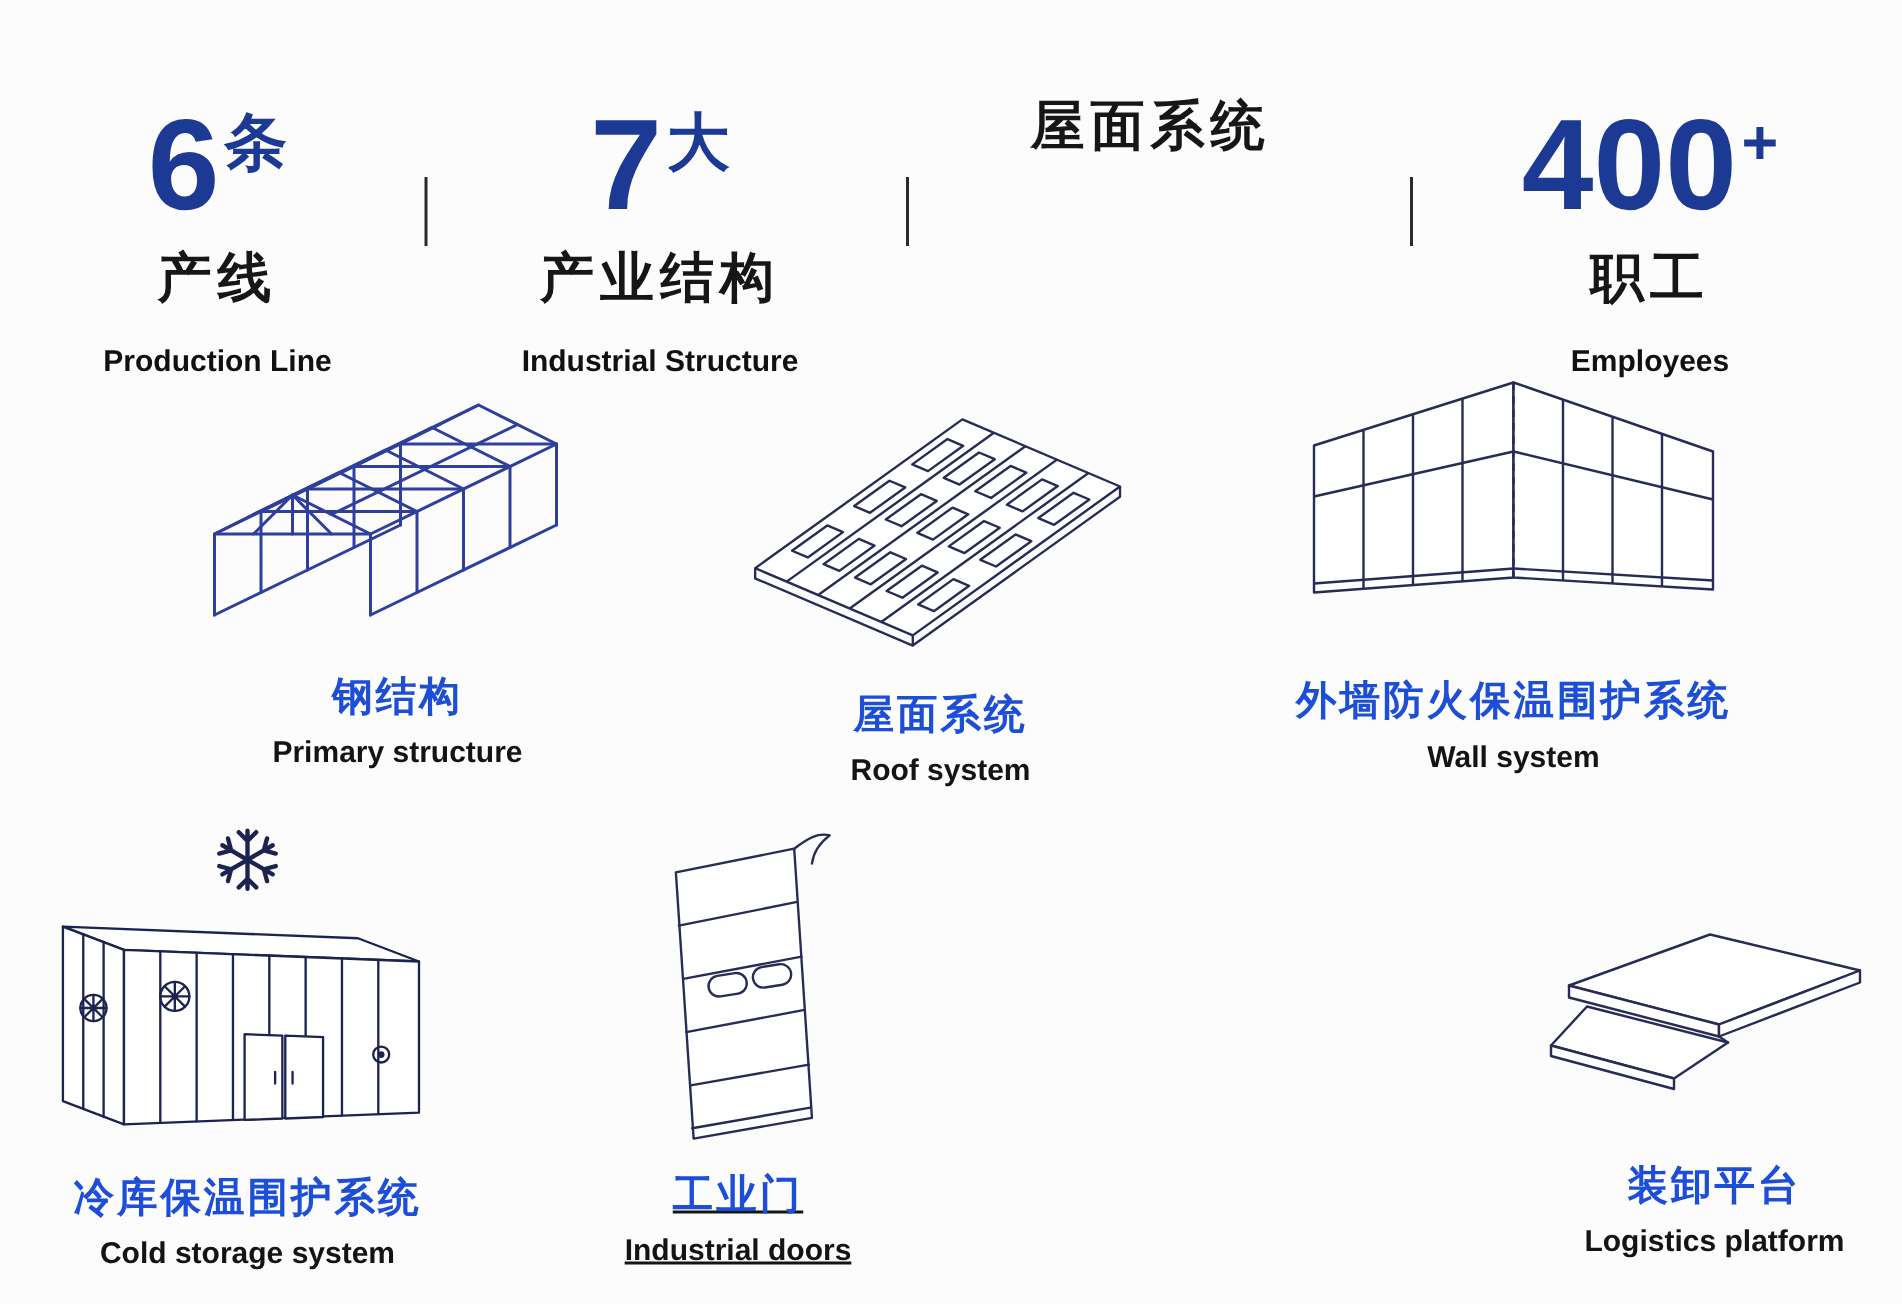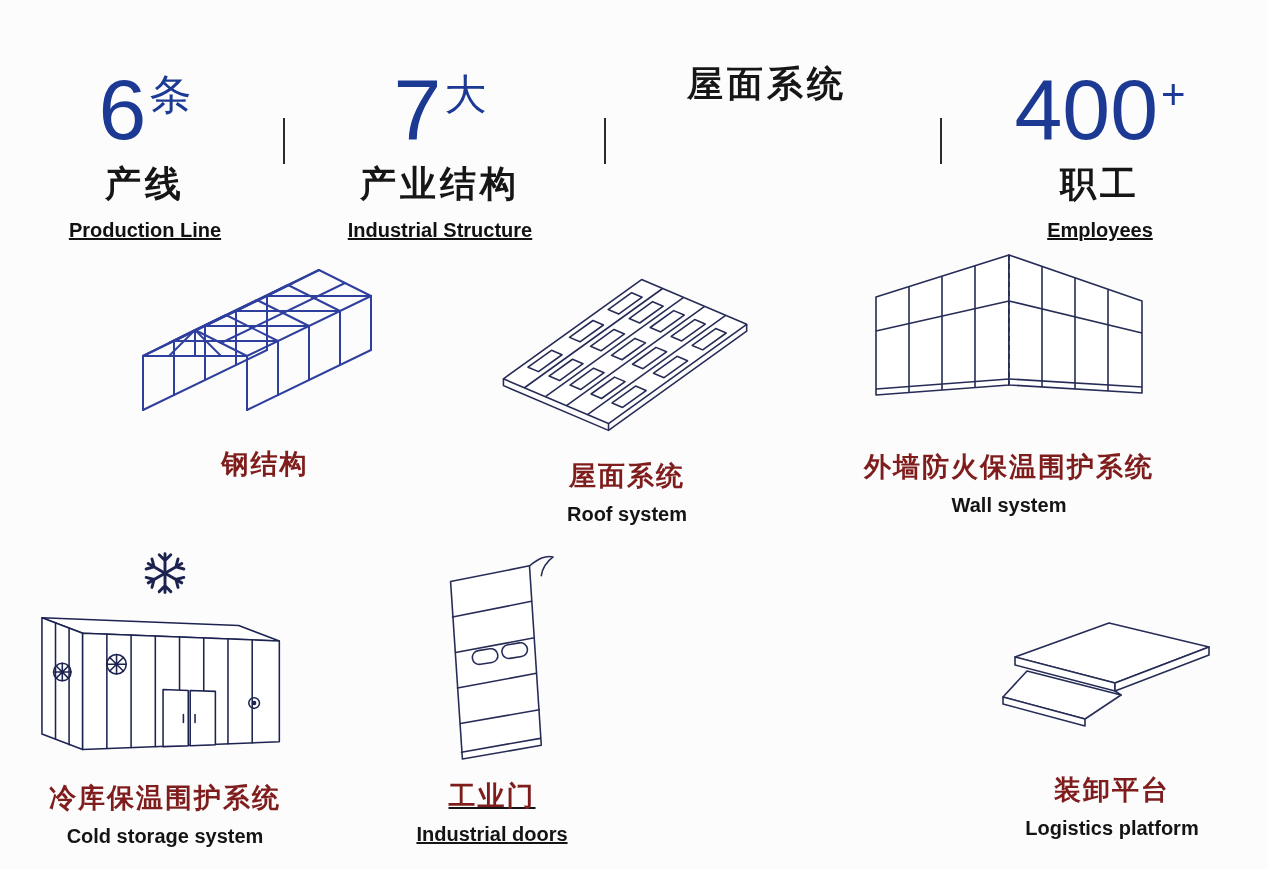--- a/index.html
+++ b/index.html
@@ -7,30 +7,30 @@
   body {
     background:#fcfcfc;
     font-family:"Liberation Sans","DejaVu Sans",sans-serif;
     color:#151515;
     overflow:hidden;
   }
   .page { position:relative; width:1268px; height:869px; }
 
   
   .stat { position:absolute; top:52px; width:280px; text-align:center; }
-  .stat .num { font-weight:normal; color:#1c3a94; font-size:86px; line-height:86px; white-space:nowrap; }
+  .stat .num { font-weight:bold; color:#1c3a94; font-size:86px; line-height:86px; white-space:nowrap; }
   .stat .unit { font-size:42px; vertical-align:30px; margin-left:3px; }
   .stat .zh { font-size:36px; font-weight:600; margin-top:8px; letter-spacing:4px; color:#161616; white-space:nowrap; }
-  .stat .en { font-size:20px; font-weight:bold; margin-top:10px; color:#111; white-space:nowrap;text-decoration:underline; }
+  .stat .en { font-size:20px; font-weight:bold; margin-top:20px; color:#111; white-space:nowrap; }
   .vdiv { position:absolute; top:118px; width:2px; height:46px; background:#2b2b2b; }
 
   
   .card { position:absolute; text-align:center; }
   .card svg { display:block; margin:0 auto; }
-  .card .zh { font-size:27px; font-weight:600; letter-spacing:2px; margin-top:14px; color:#7f1d1d; white-space:nowrap; }
+  .card .zh { font-size:27px; font-weight:600; letter-spacing:2px; margin-top:14px; color:#1d4ed8; white-space:nowrap; }
   .card .en { font-size:20px; font-weight:600; margin-top:9px; color:#141414; white-space:nowrap; }
   .iso, .iso * { vector-effect:non-scaling-stroke; }
 </style>
 </head>
 <body>
 
 <div class="page">
 
   <div class="stat" style="left:5px">
     <div class="num"><span>6</span><span class="unit">条</span></div>
@@ -77,20 +77,21 @@
       <line x1="18" y1="158" x2="142" y2="98"></line>
       <line x1="122" y1="158" x2="246" y2="98"></line>
       <line x1="44" y1="91" x2="168" y2="31"></line>
       <line x1="96" y1="91" x2="220" y2="31"></line>
 
       <line x1="70" y1="78" x2="44" y2="104"></line>
       <line x1="70" y1="78" x2="96" y2="104"></line>
       <line x1="70" y1="78" x2="70" y2="104"></line>
     </svg>
     <div class="zh">钢结构</div>
+    <div class="en">Primary structure</div>
   </div>
 
   <div class="card" style="left:487px; top:264px; width:280px;">
     <svg width="270" height="180" viewBox="0 0 270 185" fill="none" stroke="#262c56" stroke-width="1.6" stroke-linejoin="round">
       <path d="M8,118 L8,125 L116,171 L258,69 L258,62"></path>
       <line x1="116" y1="164" x2="116" y2="171"></line>
       <g class="iso" transform="matrix(142,-102,108,46,8,118)">
         <rect x="0" y="0" width="1" height="1" fill="#ffffff"></rect>
         <line x1="0" y1="0.2" x2="1" y2="0.2"></line>
         <line x1="0" y1="0.4" x2="1" y2="0.4"></line>
@@ -188,21 +189,21 @@
       <line x1="48" y1="174" x2="128" y2="160"></line>
       <rect x="60" y="99" width="26" height="14" rx="7" transform="rotate(-9 73 106)"></rect>
       <rect x="90" y="93" width="26" height="14" rx="7" transform="rotate(-9 103 100)"></rect>
       <line x1="49" y1="203" x2="129" y2="189"></line>
     </svg>
     <div class="zh">工业门</div>
     <div class="en">Industrial doors</div>
   </div>
 
 
-  <div class="card" style="left:992px; top:606px; width:240px;">
+  <div class="card" style="left:1023px; top:606px; width:240px;">
     <svg width="230" height="152" viewBox="0 0 230 150" fill="none" stroke="#262c56" stroke-width="1.6" stroke-linejoin="round" stroke-linecap="round">
 
       <polygon points="30,64 124,88 88,112 6,90" fill="#fff"></polygon>
       <polygon points="6,90 88,112 88,119 6,97" fill="#fff"></polygon>
 
       <polygon points="18,50 112,16 212,40 118,76" fill="#fff"></polygon>
       <polygon points="18,50 118,76 118,84 18,58" fill="#fff"></polygon>
       <polygon points="118,76 212,40 212,48 118,84" fill="#fff"></polygon>
       <line x1="118" y1="84" x2="124" y2="88"></line>
     </svg>

